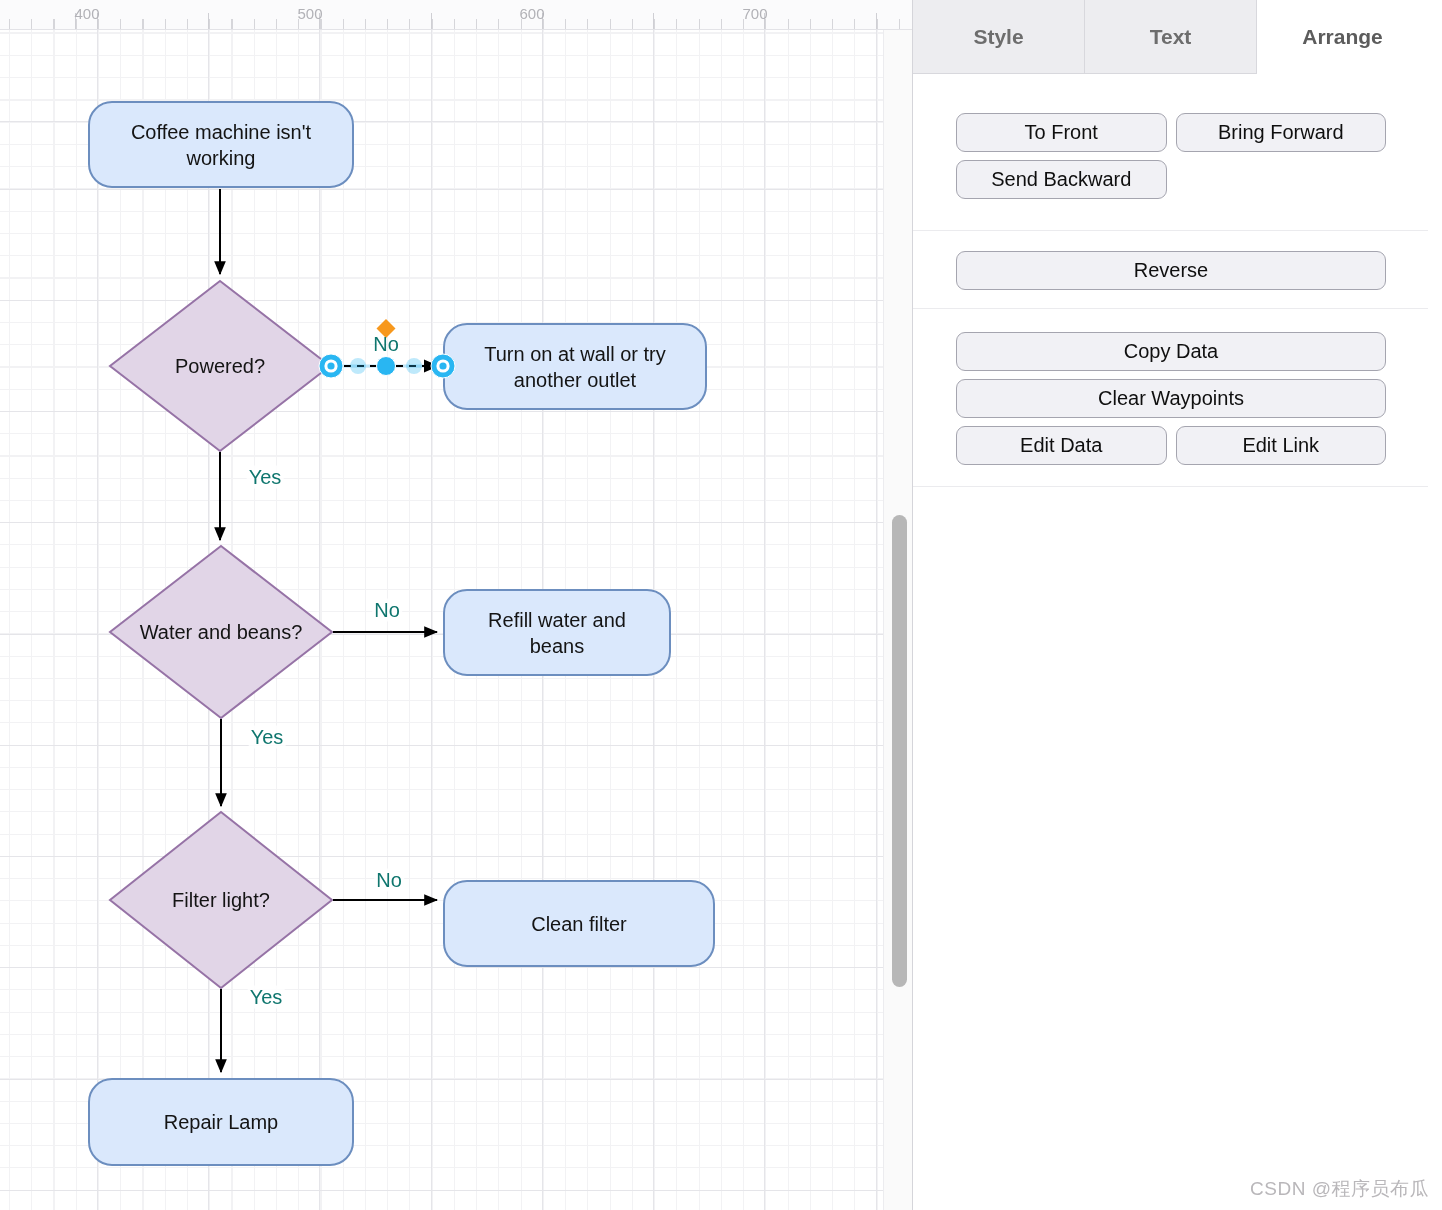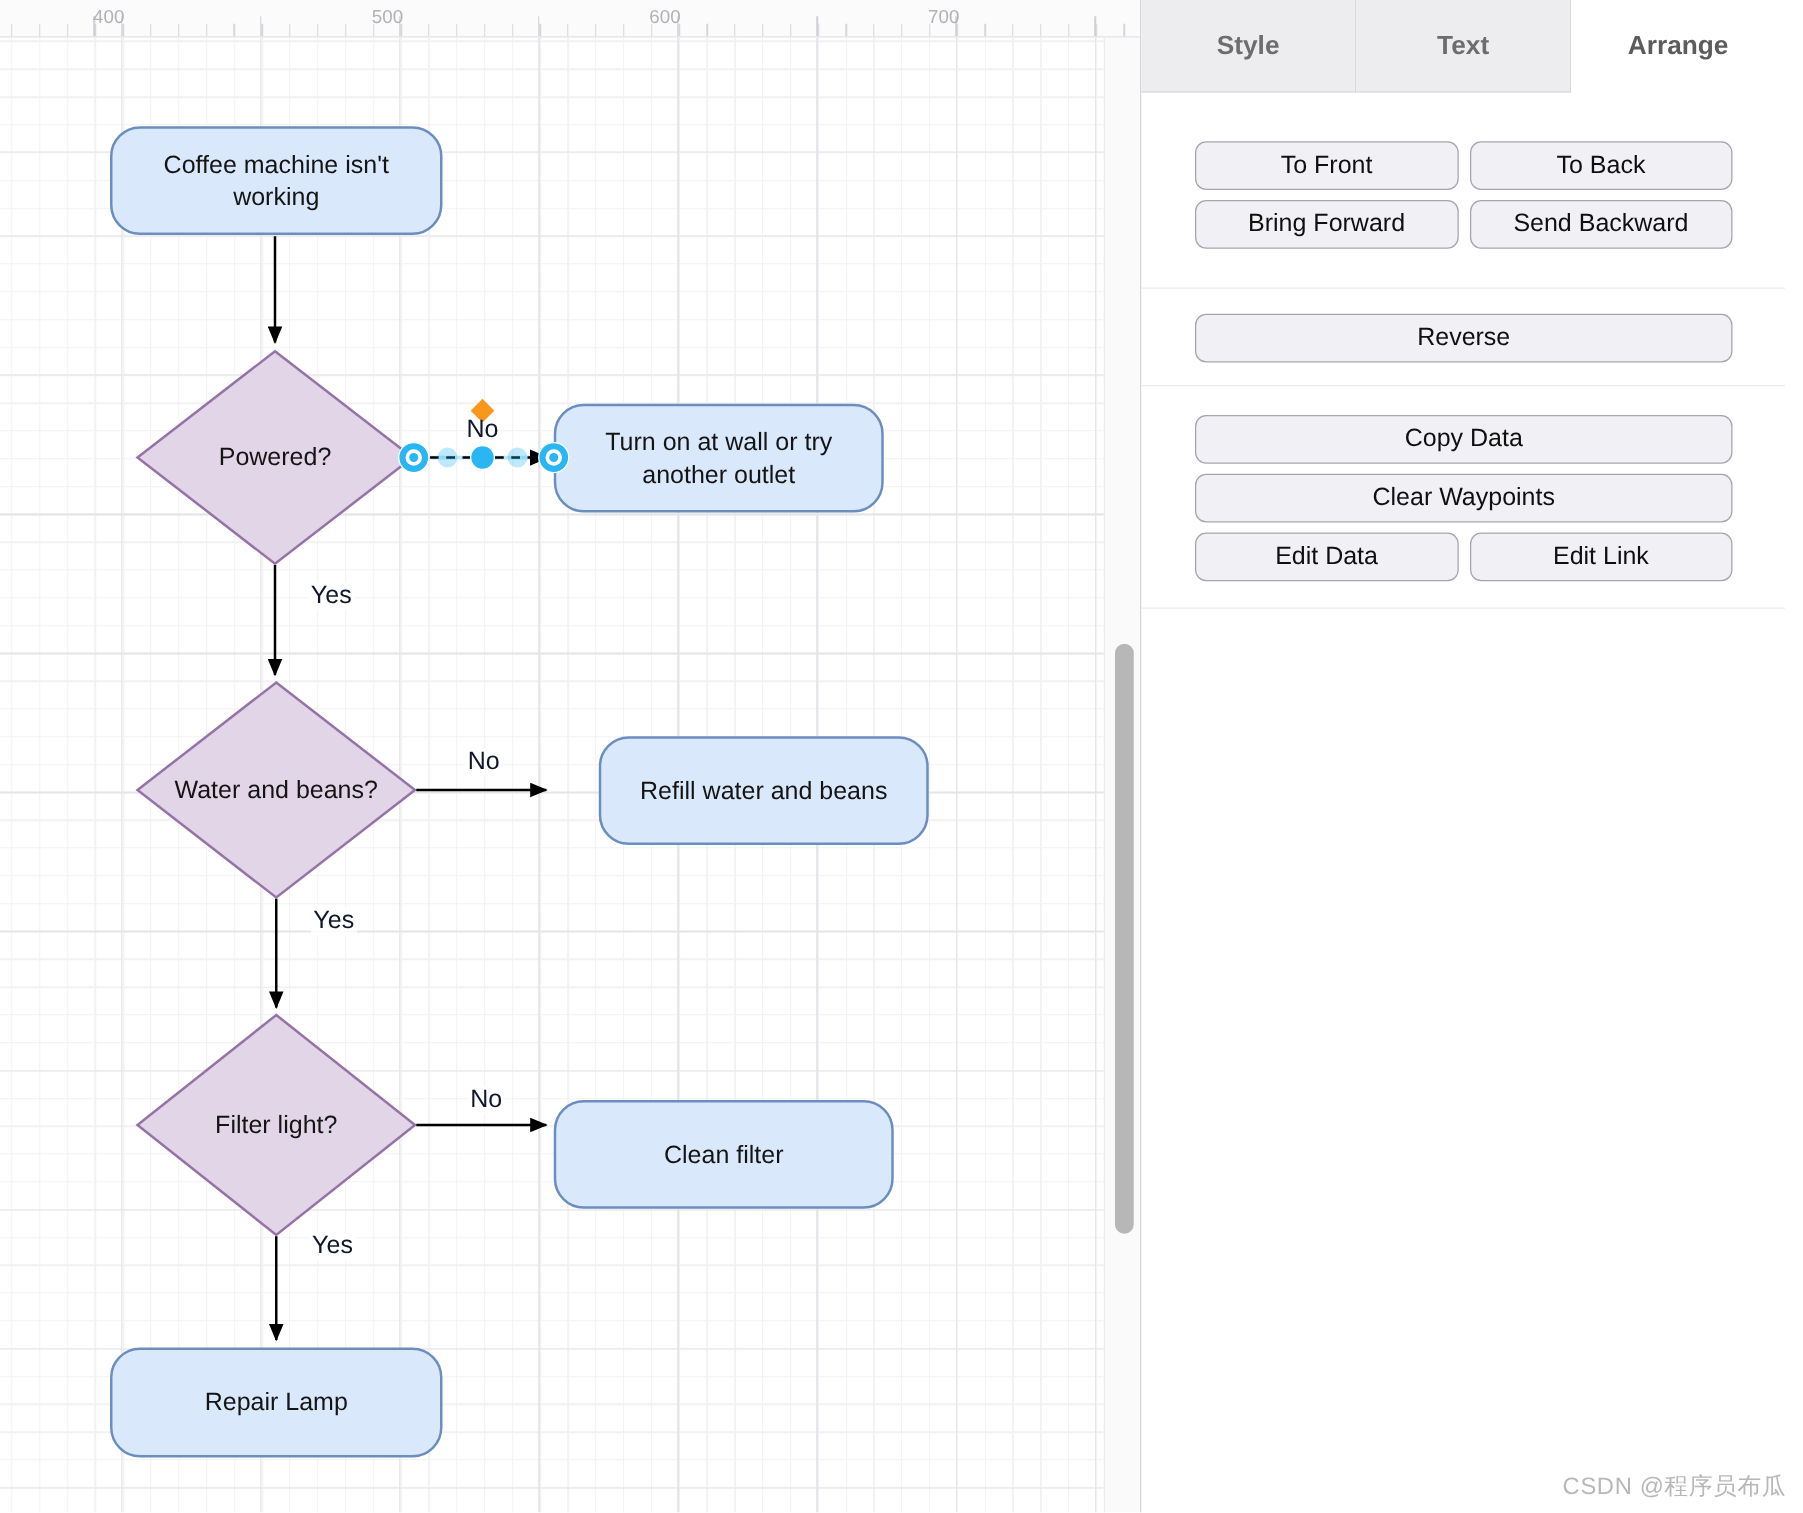--- a/index.html
+++ b/index.html
@@ -31,21 +31,21 @@
 
   svg.layer { position:absolute; left:0; top:0; pointer-events:none; }
   #shapes-layer { z-index:1; }
   #selection-layer { z-index:3; }
 
   .node { position:absolute; display:flex; align-items:center; justify-content:center;
           text-align:center; font-size:20px; color:#141414; line-height:1.3; z-index:2; }
   .rect-node { background:#dae8fc; border:2px solid #6c8ebf; border-radius:24px; padding:0 17px; }
   .diamond-label { background:transparent; }
 
-  .edge-label { position:absolute; transform:translate(-50%,-50%); font-size:20px; color:#0f172a;
+  .edge-label { position:absolute; transform:translate(-50%,-50%); font-size:20px; color:#0f766e;
           z-index:4; background:rgba(255,255,255,0.85); padding:0 2px; white-space:nowrap; }
   .edge-label.on-selection { background:transparent; z-index:4; }
 
   .vscrollbar { position:absolute; left:888px; top:31px; width:23px; height:1179px; z-index:6; }
   .vthumb { position:absolute; left:4px; top:484px; width:15px; height:472px;
             background:#b7b7b7; border-radius:8px; }
 
   
   .panel { position:absolute; left:912px; top:0; width:516px; height:1210px;
            background:#fff; border-left:1px solid #d5d5da; }
@@ -97,21 +97,21 @@
       <line x1="220" y1="189" x2="220" y2="274" stroke="#000" stroke-width="2" marker-end="url(#arrow)"></line>
       <line x1="220" y1="452" x2="220" y2="540" stroke="#000" stroke-width="2" marker-end="url(#arrow)"></line>
       <line x1="333" y1="632" x2="437" y2="632" stroke="#000" stroke-width="2" marker-end="url(#arrow)"></line>
       <line x1="221" y1="719" x2="221" y2="806" stroke="#000" stroke-width="2" marker-end="url(#arrow)"></line>
       <line x1="333" y1="900" x2="437" y2="900" stroke="#000" stroke-width="2" marker-end="url(#arrow)"></line>
       <line x1="221" y1="989" x2="221" y2="1072" stroke="#000" stroke-width="2" marker-end="url(#arrow)"></line>
     </svg>
 
     <div class="node rect-node" style="left:88px;  top:101px;  width:266px; height:87px;">Coffee machine isn't working</div>
     <div class="node rect-node" style="left:443px; top:323px; width:264px; height:87px;">Turn on at wall or try another outlet</div>
-    <div class="node rect-node" style="left:443px; top:589px; width:264px; height:87px;margin-left:36px;">Refill water and beans</div>
+    <div class="node rect-node" style="left:443px; top:589px; width:228px; height:87px;">Refill water and beans</div>
     <div class="node rect-node" style="left:443px; top:856px; width:272px; height:87px;margin-top:24px;">Clean filter</div>
     <div class="node rect-node" style="left:88px;  top:1078px; width:266px; height:88px;">Repair Lamp</div>
 
     <div class="node diamond-label" style="left:130px; top:326px; width:180px; height:80px;">Powered?</div>
     <div class="node diamond-label" style="left:131px; top:592px; width:180px; height:80px;">Water and beans?</div>
     <div class="node diamond-label" style="left:131px; top:860px; width:180px; height:80px;">Filter light?</div>
 
     <div class="edge-label on-selection" style="left:386px; top:344px;">No</div>
     <div class="edge-label" style="left:265px; top:477px;">Yes</div>
     <div class="edge-label" style="left:387px; top:610px;">No</div>
@@ -149,21 +149,20 @@
   <div class="panel">
     <div class="tabs">
       <div class="tab">Style</div>
       <div class="tab">Text</div>
       <div class="tab active">Arrange</div>
     </div>
 
     <div class="sec sec-depth">
       <div class="btn-grid2">
         <button class="pbtn">To Front</button>
-        <button class="pbtn">To Back</button>
         <button class="pbtn">Bring Forward</button>
         <button class="pbtn">Send Backward</button>
       </div>
     </div>
 
     <div class="sec sec-reverse">
       <button class="pbtn">Reverse</button>
     </div>
 
     <div class="sec sec-data">

